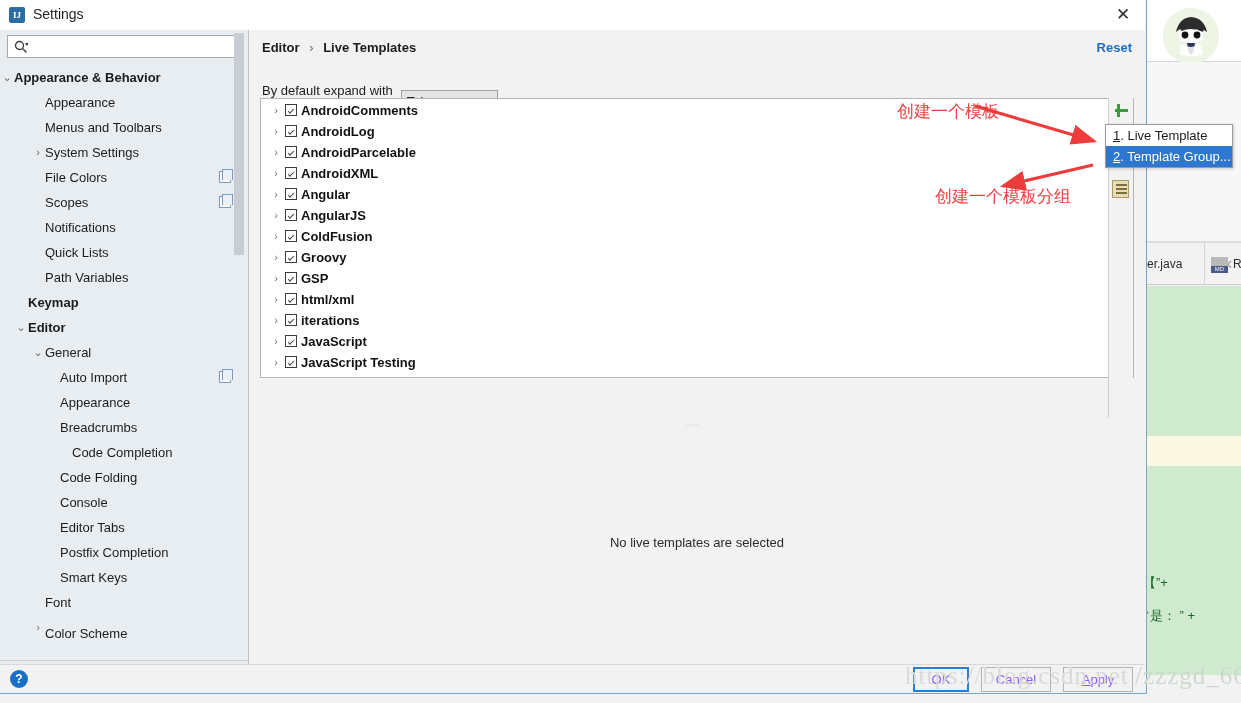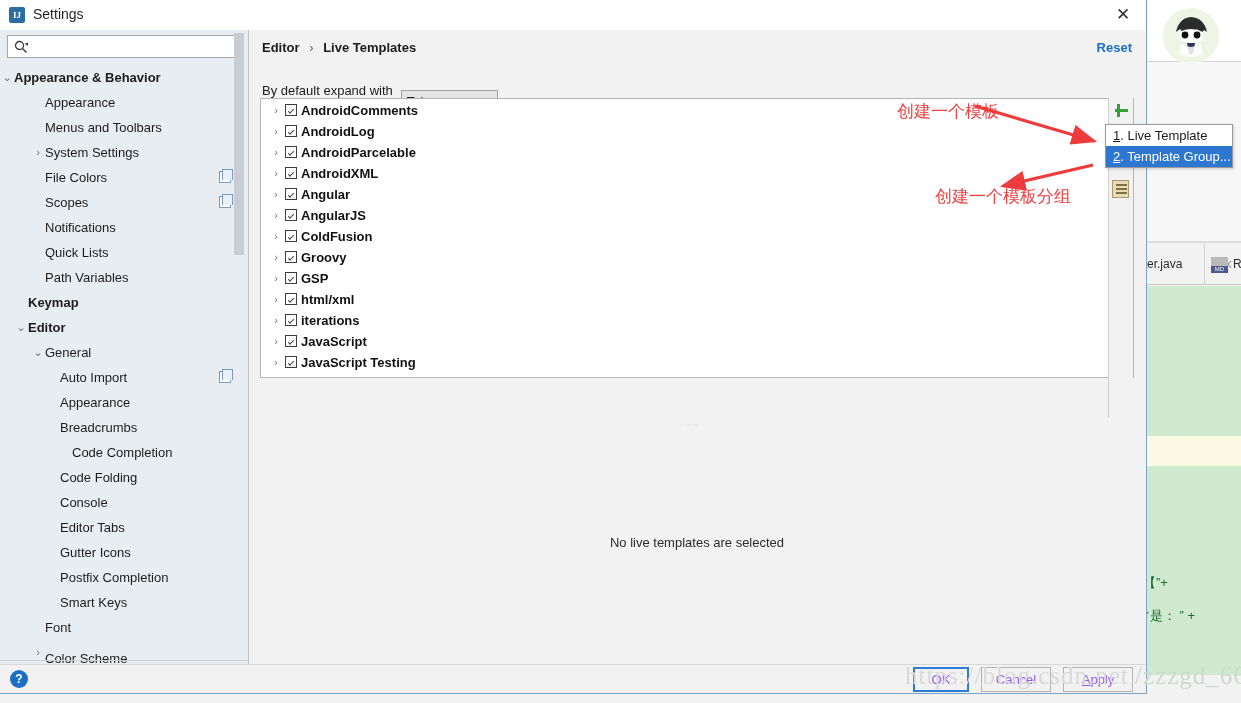--- a/index.html
+++ b/index.html
@@ -256,23 +256,20 @@
           <span class="label" style="left: 72px;">Code Completion</span>
         </div>
         <div class="tree-row">
           <span class="label" style="left: 60px;">Code Folding</span>
         </div>
         <div class="tree-row">
           <span class="label" style="left: 60px;">Console</span>
         </div>
         <div class="tree-row">
           <span class="label" style="left: 60px;">Editor Tabs</span>
-        </div>
-        <div class="tree-row">
-          <span class="label" style="left: 60px;">Gutter Icons</span>
         </div>
         <div class="tree-row">
           <span class="label" style="left: 60px;">Postfix Completion</span>
         </div>
         <div class="tree-row">
           <span class="label" style="left: 60px;">Smart Keys</span>
         </div>
         <div class="tree-row">
           <span class="label" style="left: 45px;">Font</span>
         </div>

